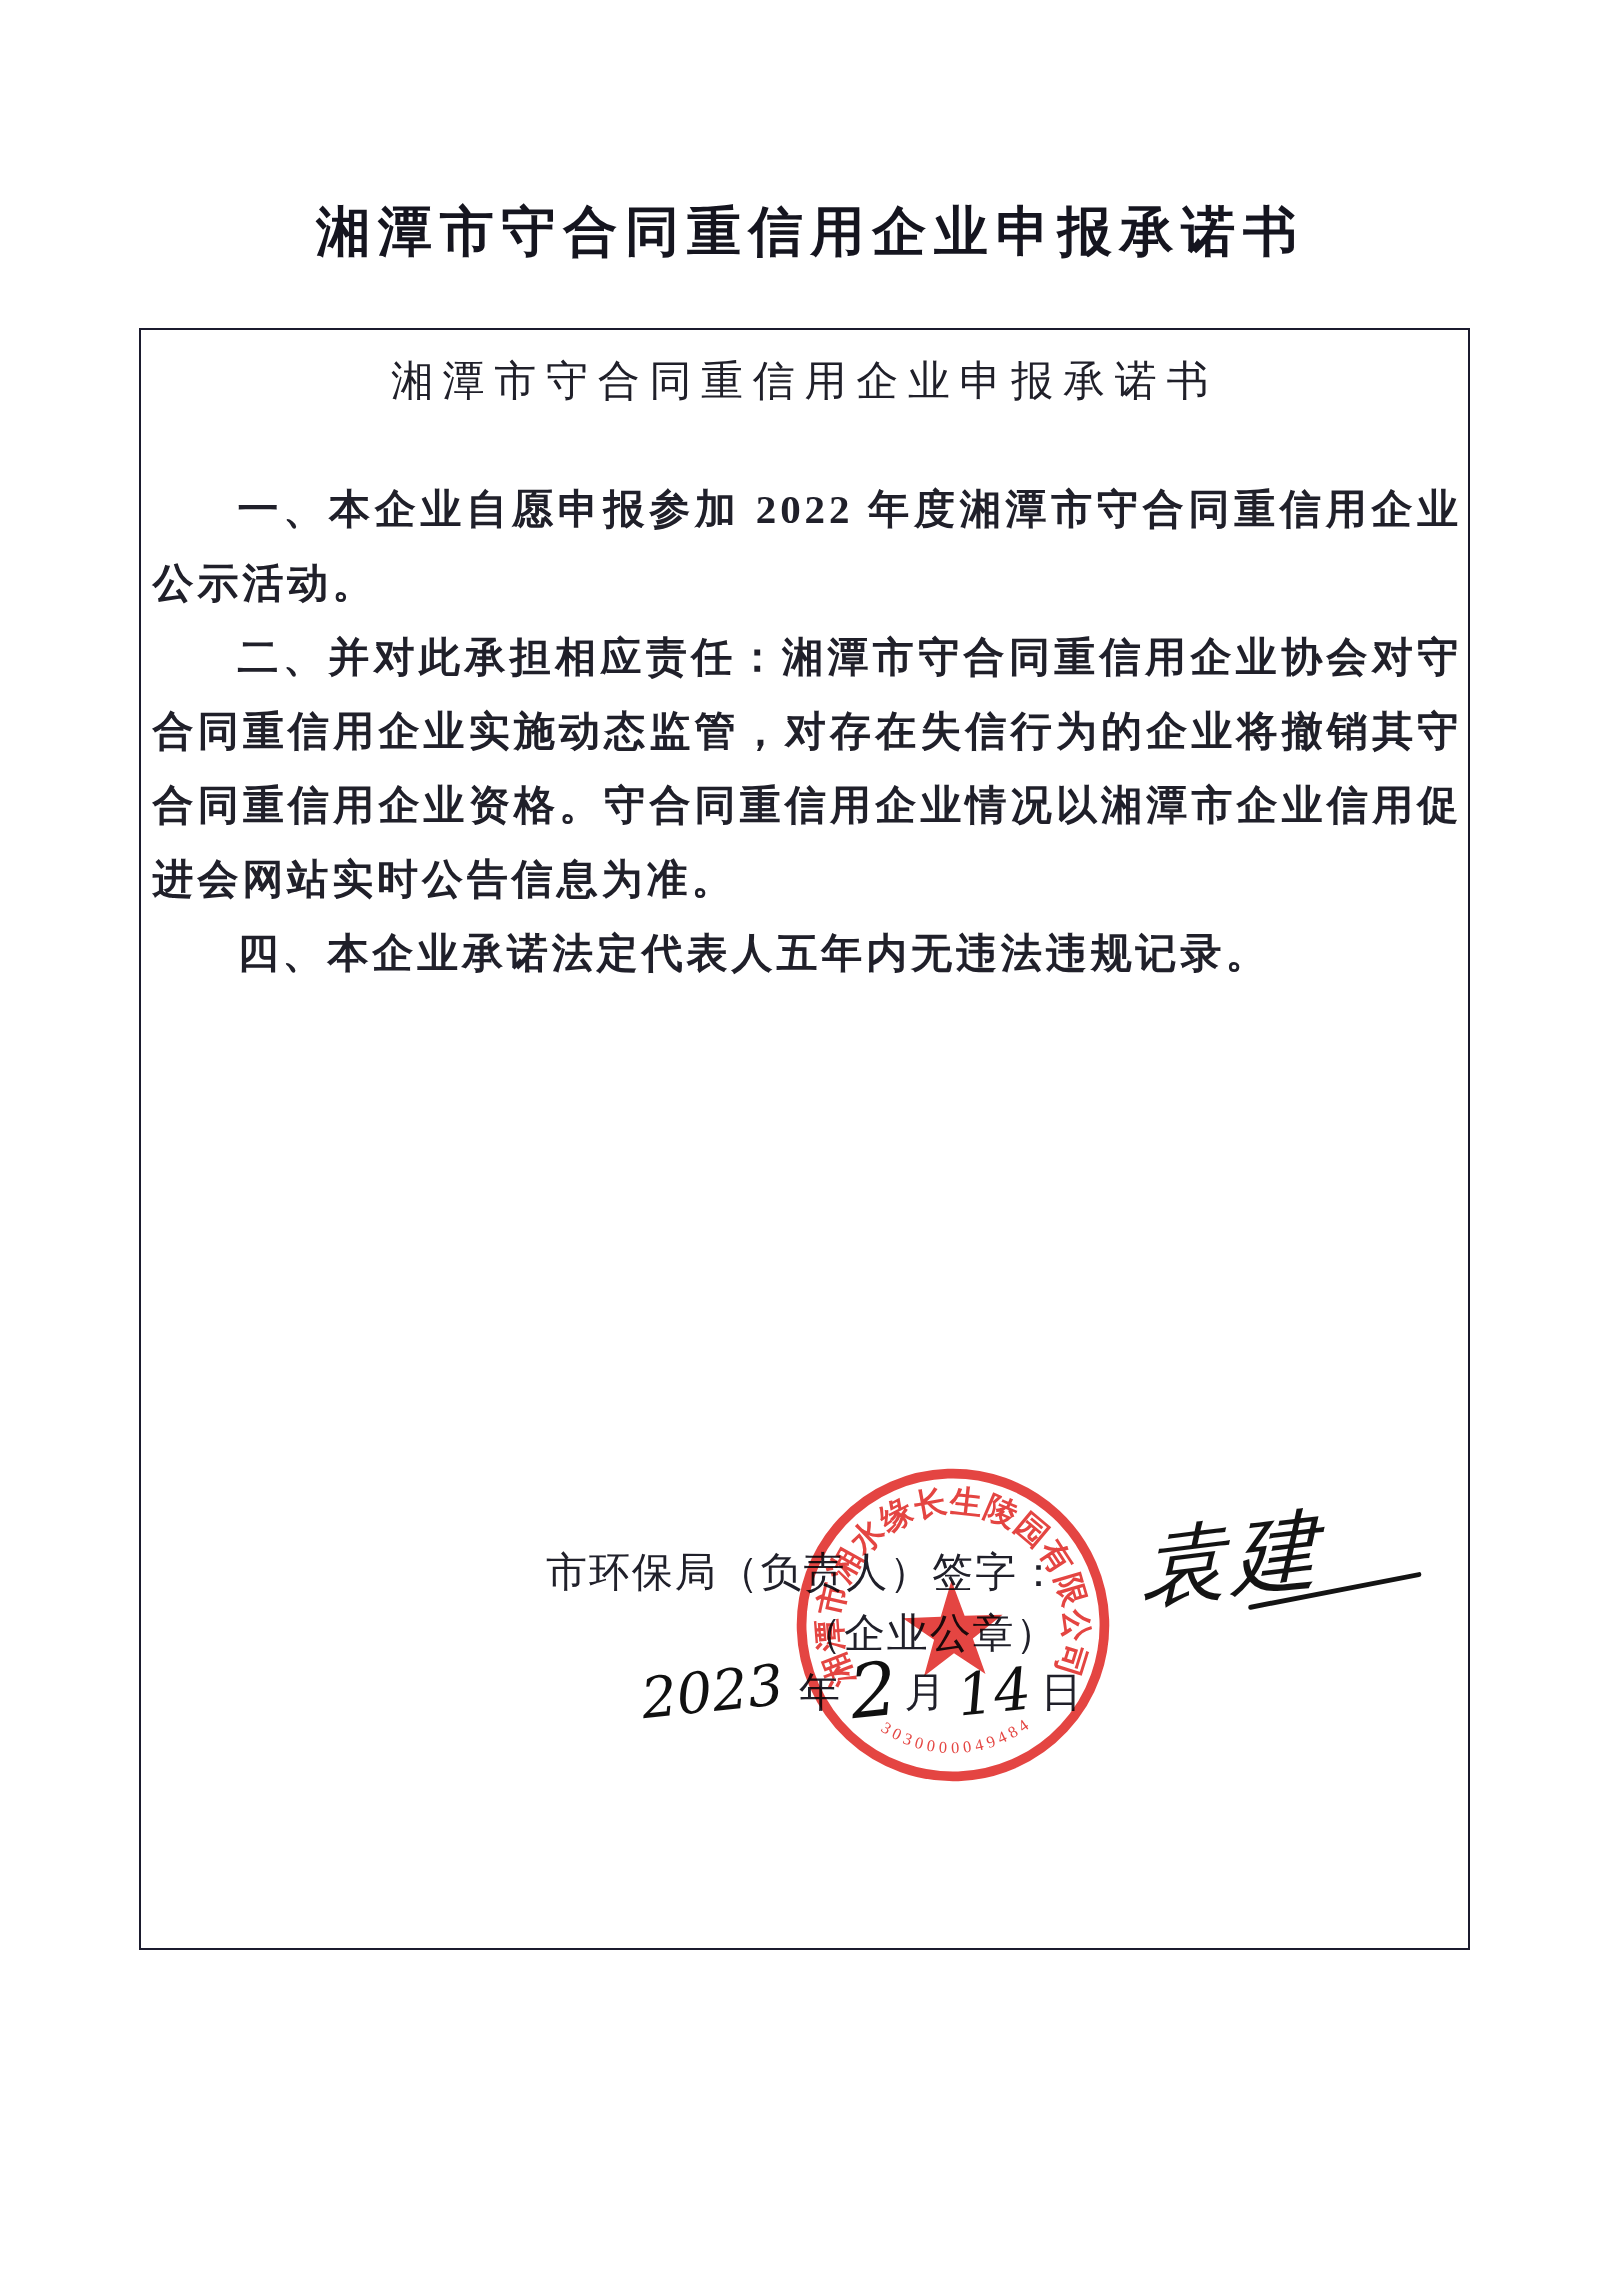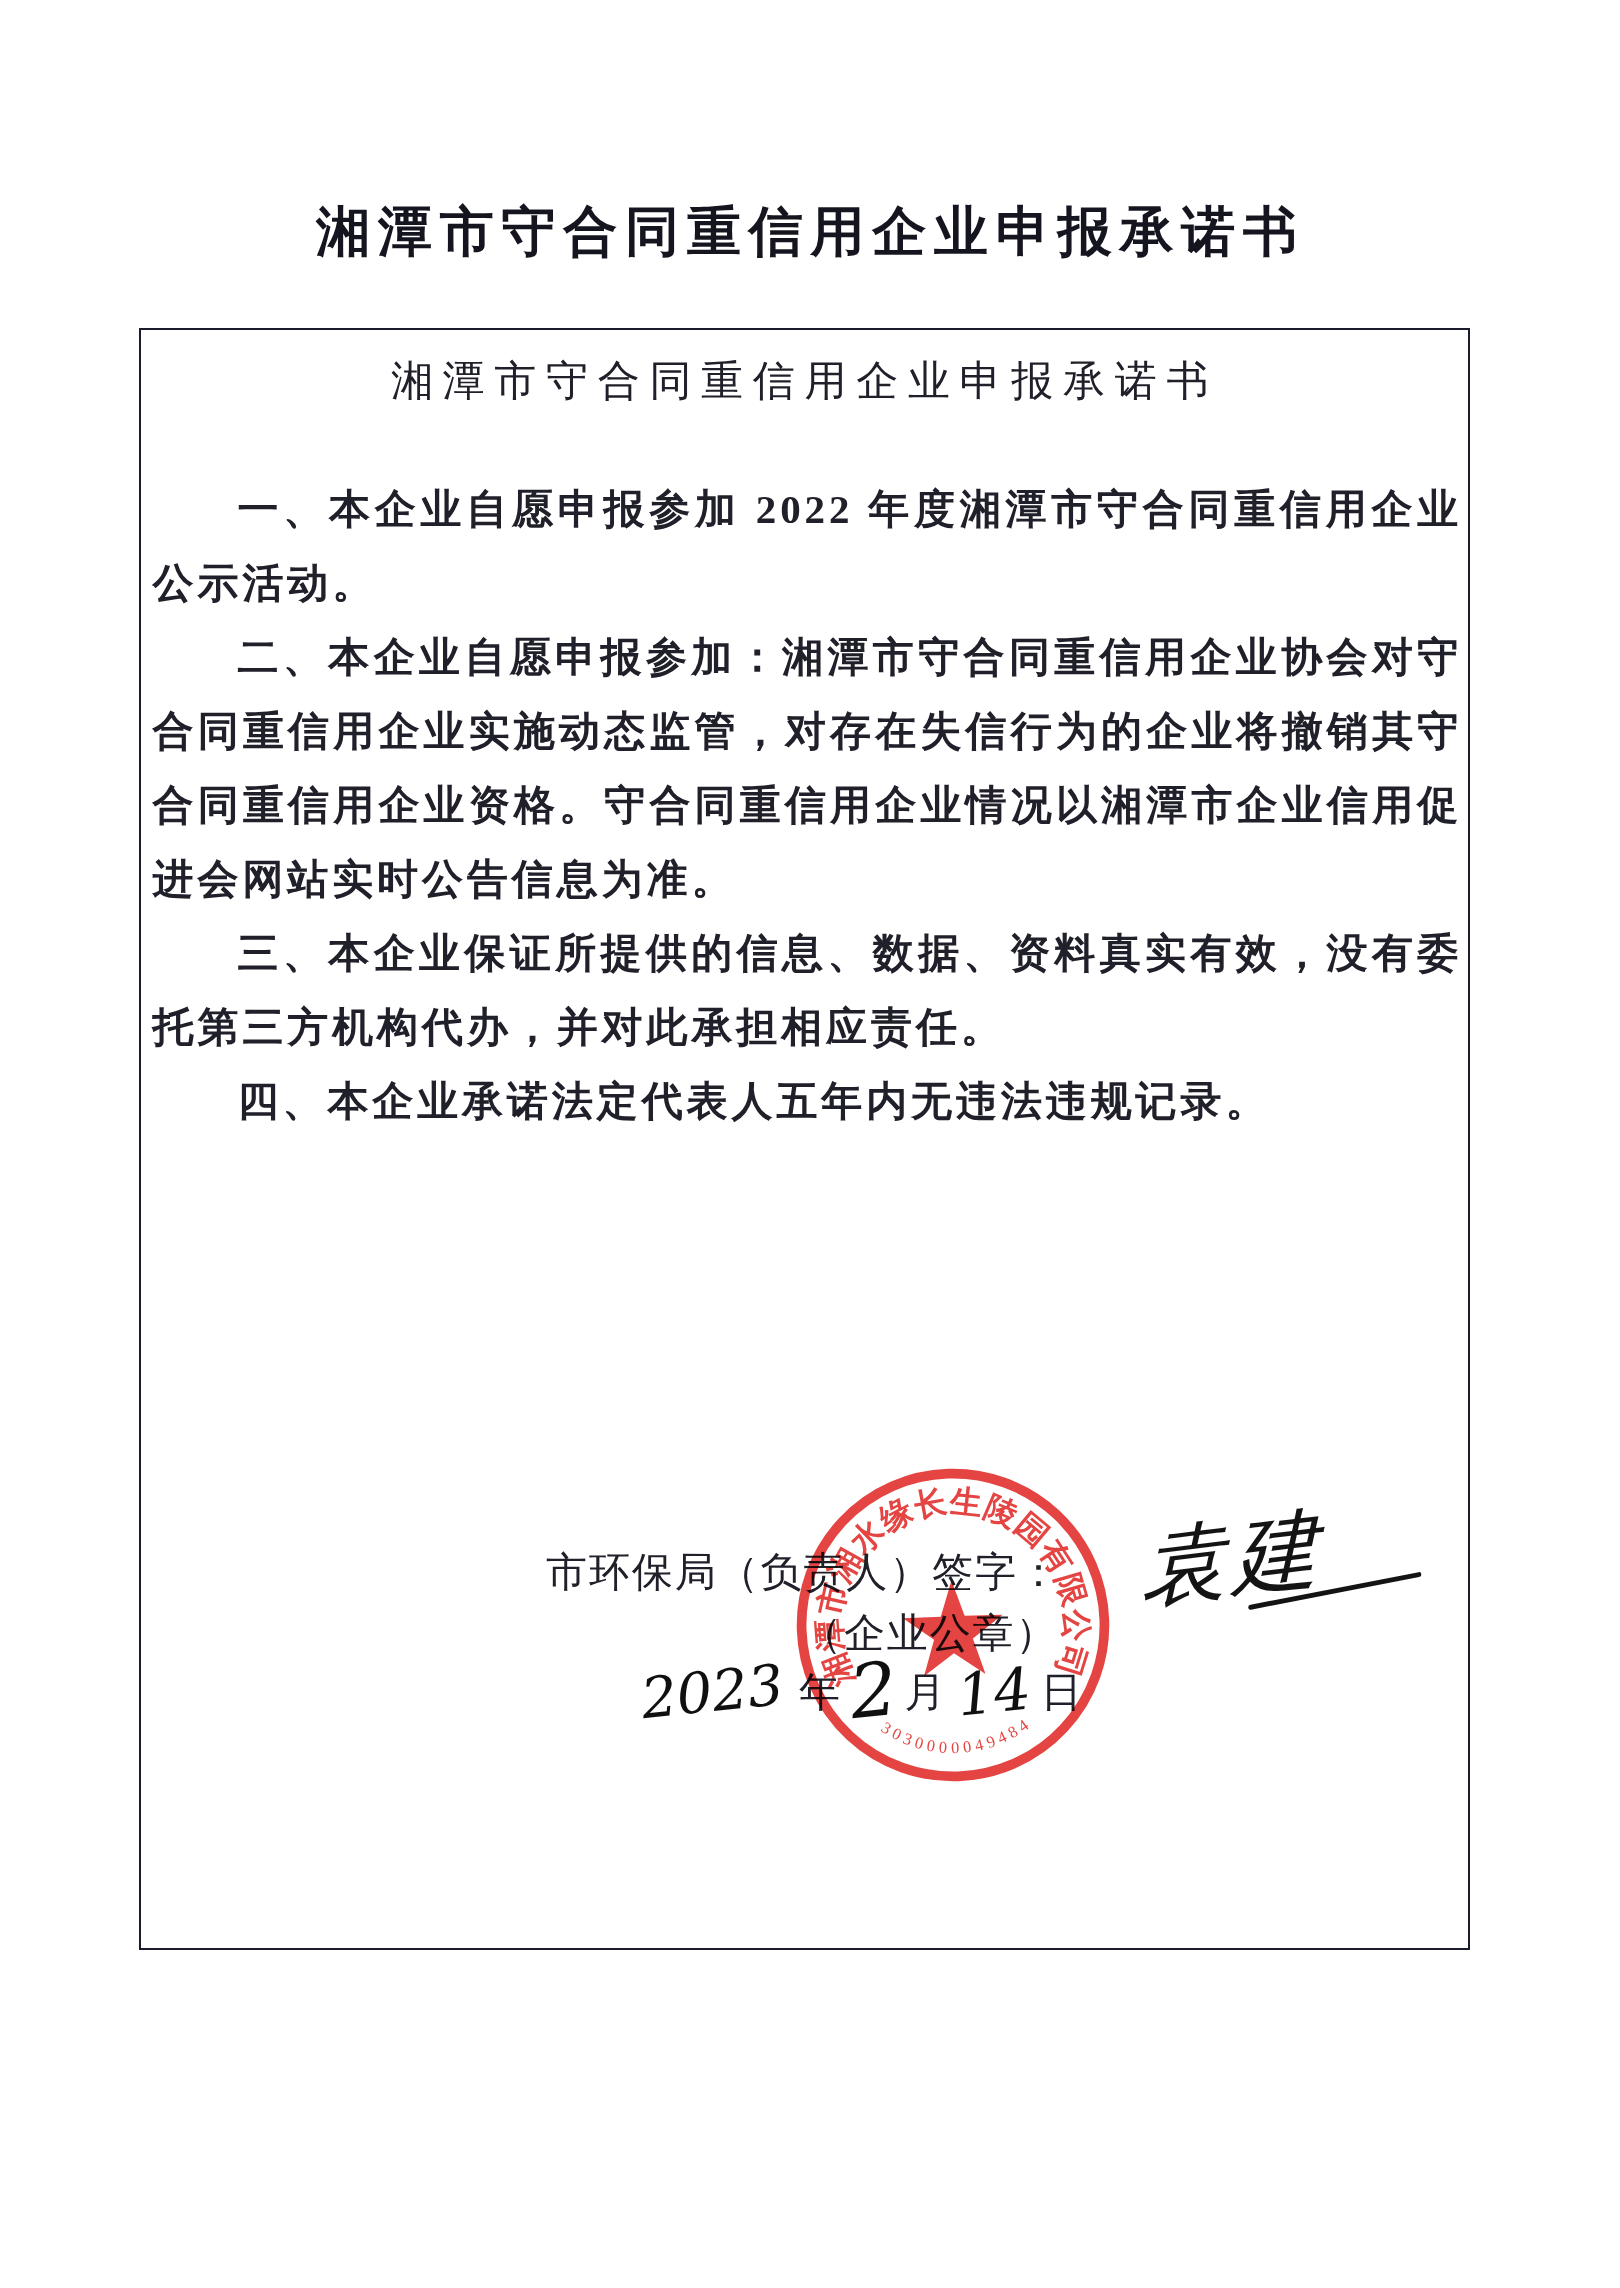--- a/index.html
+++ b/index.html
@@ -101,22 +101,21 @@
 <div class="sheet">
 
   <div class="main-title">湘潭市守合同重信用企业申报承诺书</div>
 
   <div class="doc-box">
 
     <div class="inner-title">湘潭市守合同重信用企业申报承诺书</div>
 
     <div class="body-text">
       <p>一、本企业自愿申报参加 2022 年度湘潭市守合同重信用企业公示活动。</p>
-      <p>二、本企业自愿申报参加：湘潭市守合同重信用企业协会对守合同重信用企业实施动态监管，对存在失信行为的企业将撤销其守合同重信用企业资格。守合同重信用企业情况以湘潭市企业信用促进会网站实时公告信息为准。</p>
-      <p>三、本企业保证所提供的信息、数据、资料真实有效，没有委托第三方机构代办，并对此承担相应责任。</p>
+      <p>二、并对此承担相应责任：湘潭市守合同重信用企业协会对守合同重信用企业实施动态监管，对存在失信行为的企业将撤销其守合同重信用企业资格。守合同重信用企业情况以湘潭市企业信用促进会网站实时公告信息为准。</p>
       <p>四、本企业承诺法定代表人五年内无违法违规记录。</p>
     </div>
 
     <div class="sig-label">市环保局（负责人）签字：</div>
 
     <div class="sig-name">袁建</div>
 
     <div class="seal-note">（企业公章）</div>
 
     <div class="date-row">

